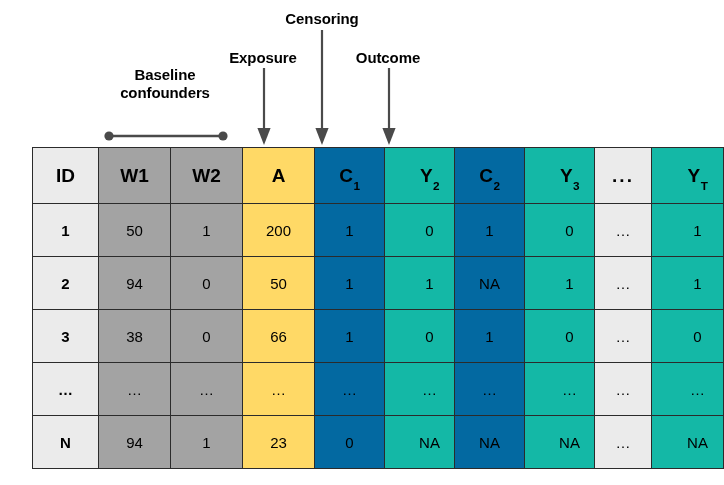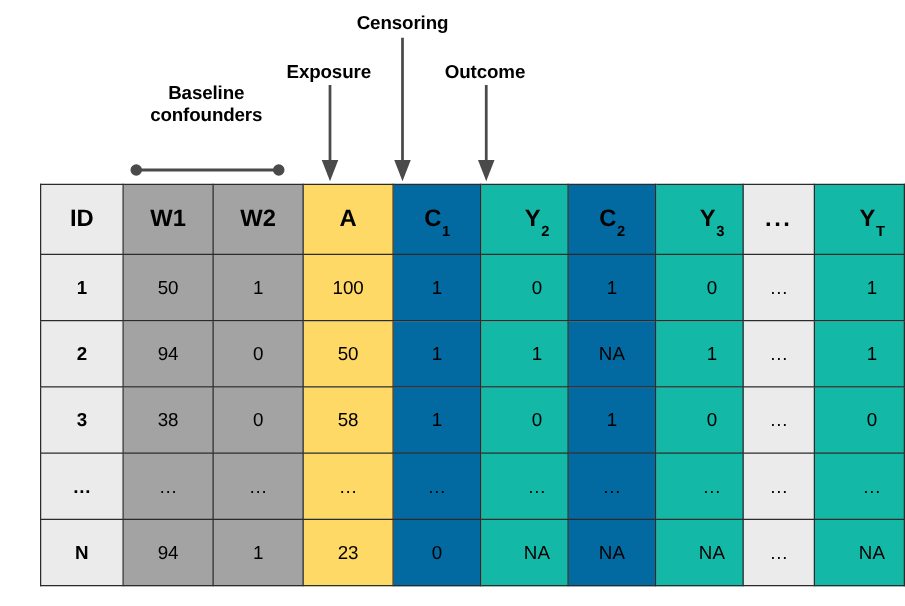--- a/index.html
+++ b/index.html
@@ -144,21 +144,21 @@
           <td class="c-red"><span>Y</span><span class="sub">3</span></td>
           <td class="c-light"><span class="ellip">...</span></td>
           <td class="c-red"><span>Y</span><span class="sub">T</span></td>
         </tr>
     </thead>
     <tbody id="table-body">
         <tr>
           <td class="c-id c-light">1</td>
           <td class="c-blue">50</td>
           <td class="c-blue">1</td>
-          <td class="c-yellow">100</td>
+          <td class="c-yellow">200</td>
           <td class="c-gray">1</td>
           <td class="c-red">0</td>
           <td class="c-gray">1</td>
           <td class="c-red">0</td>
           <td class="c-light">…</td>
           <td class="c-red">1</td>
         </tr>
         <tr>
           <td class="c-id c-light">2</td>
           <td class="c-blue">94</td>
@@ -168,21 +168,21 @@
           <td class="c-red">1</td>
           <td class="c-gray">NA</td>
           <td class="c-red">1</td>
           <td class="c-light">…</td>
           <td class="c-red">1</td>
         </tr>
         <tr>
           <td class="c-id c-light">3</td>
           <td class="c-blue">38</td>
           <td class="c-blue">0</td>
-          <td class="c-yellow">58</td>
+          <td class="c-yellow">66</td>
           <td class="c-gray">1</td>
           <td class="c-red">0</td>
           <td class="c-gray">1</td>
           <td class="c-red">0</td>
           <td class="c-light">…</td>
           <td class="c-red">0</td>
         </tr>
         <tr>
           <td class="c-id c-light">…</td>
           <td class="c-blue">…</td>

